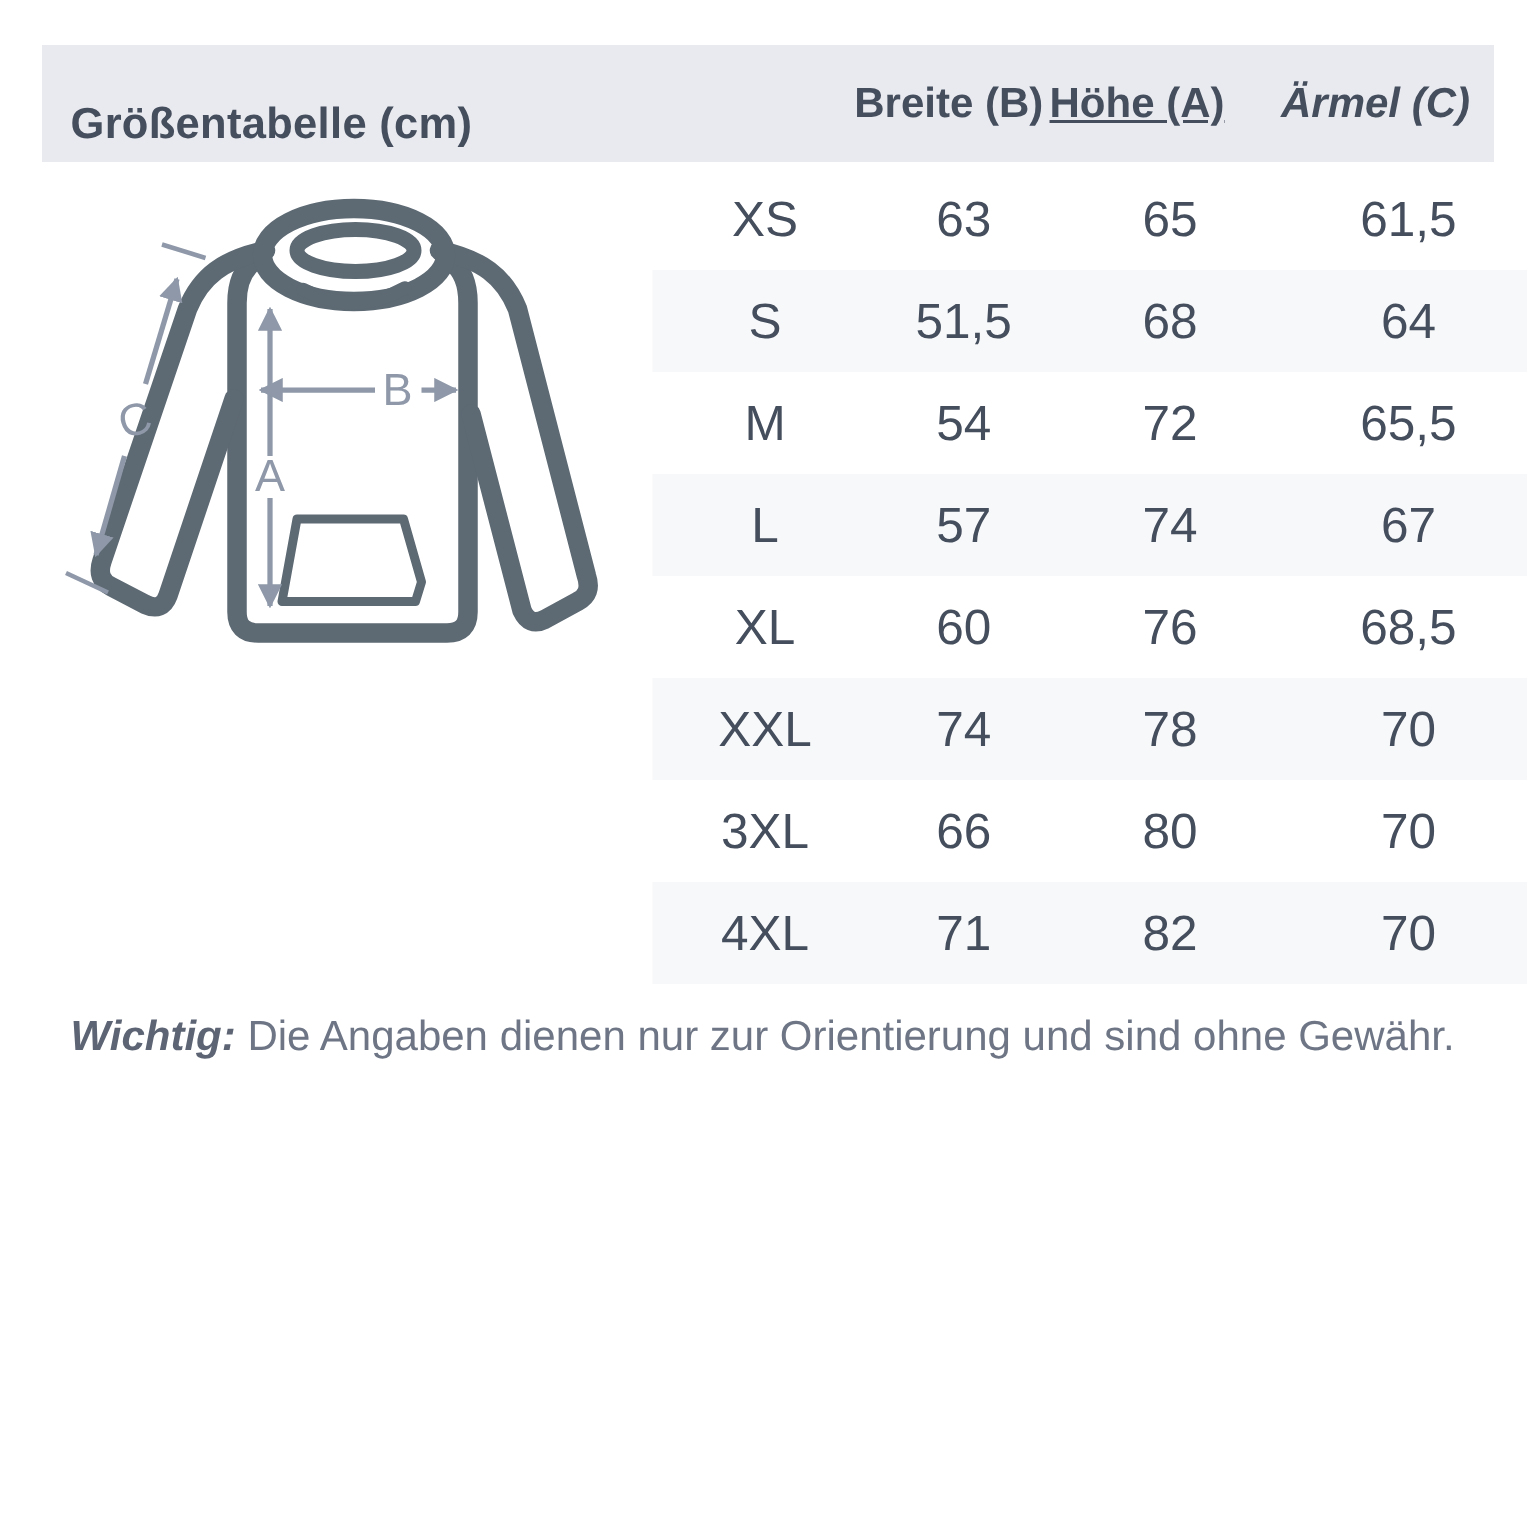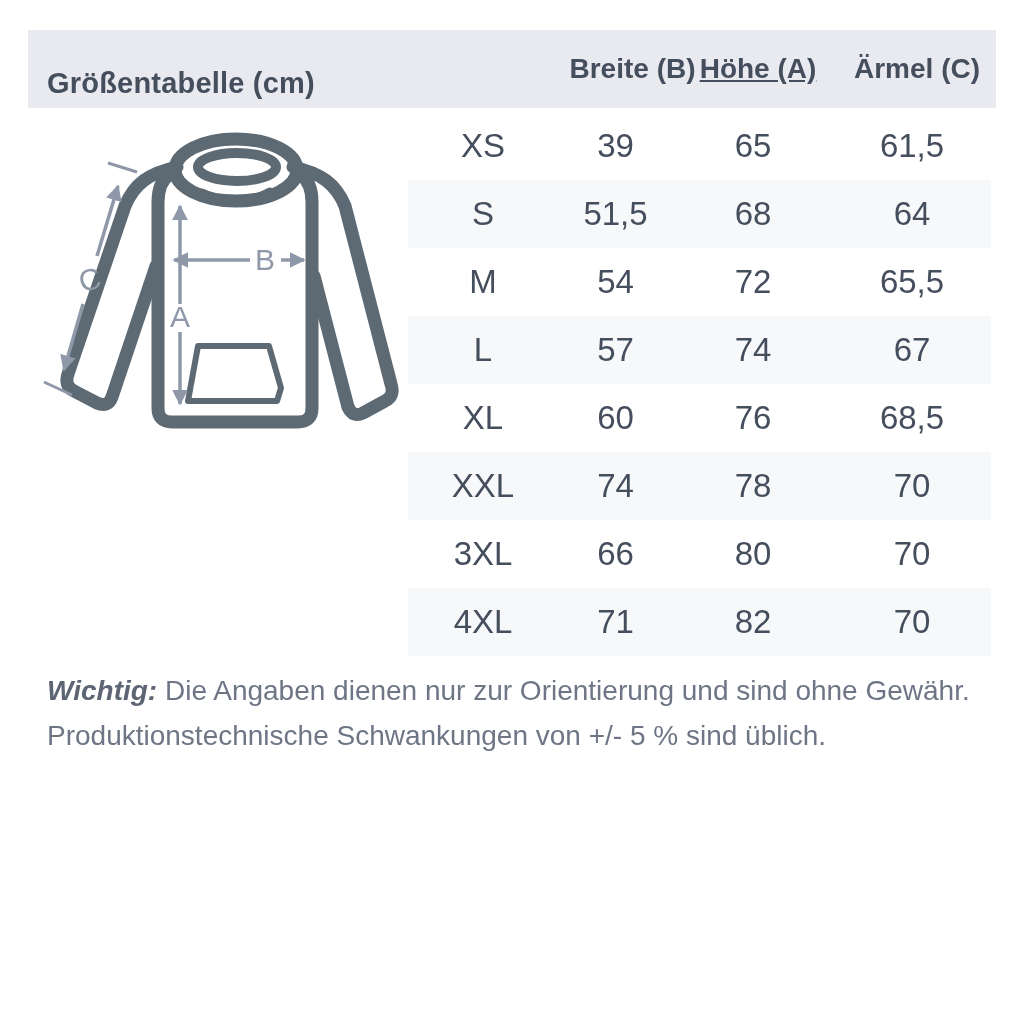--- a/index.html
+++ b/index.html
@@ -42,26 +42,26 @@
     left: 385px; top: 0; bottom: 0;
     width: 583px;
     display: grid;
     grid-template-columns: 150px 115px 160px 158px;
     align-items: center;
     justify-items: center;
   }
   .header-col { font-size: 28px; font-weight: bold; white-space: nowrap; }
   .header-col.c1 { grid-column: 2; margin-left: 24px; }
   .header-col.c2 { grid-column: 3; text-decoration: underline; }
-  .header-col.c3 { grid-column: 4; }
+  .header-col.c3 { grid-column: 4; font-style: italic; }
 
   
   .size-table {
     position: absolute;
-    left: 408px; top: 112px;
+    left: 435px; top: 112px;
     width: 583px;
   }
   .size-row {
     display: grid;
     grid-template-columns: 150px 115px 160px 158px;
     height: 68px;
     align-items: center;
     justify-items: center;
     font-size: 33px;
   }
@@ -143,21 +143,21 @@
       <line class="dim-line" x1="43" y1="186" x2="24" y2="252" marker-end="url(#arr)"></line>
       <line class="dim-tick" x1="4" y1="264" x2="32" y2="277"></line>
       <text class="dim-label" x="50" y="172" text-anchor="middle" transform="rotate(-15 50 162)">C</text>
     </g>
   </svg>
 </div>
 
 <div class="size-table">
     <div class="size-row">
     <span class="cell">XS</span>
-    <span class="cell">39</span>
+    <span class="cell">63</span>
     <span class="cell">65</span>
     <span class="cell">61,5</span>
   </div>
     <div class="size-row">
     <span class="cell">S</span>
     <span class="cell">51,5</span>
     <span class="cell">68</span>
     <span class="cell">64</span>
   </div>
     <div class="size-row">
@@ -193,14 +193,13 @@
     <div class="size-row">
     <span class="cell">4XL</span>
     <span class="cell">71</span>
     <span class="cell">82</span>
     <span class="cell">70</span>
   </div>
   </div>
 
 <div class="note">
   <p><span class="note-bold">Wichtig:</span><span> Die Angaben dienen nur zur Orientierung und sind ohne Gewähr.</span></p>
-  <p>Produktionstechnische Schwankungen von +/- 5 % sind üblich.</p>
 </div>
 
 </body></html>

